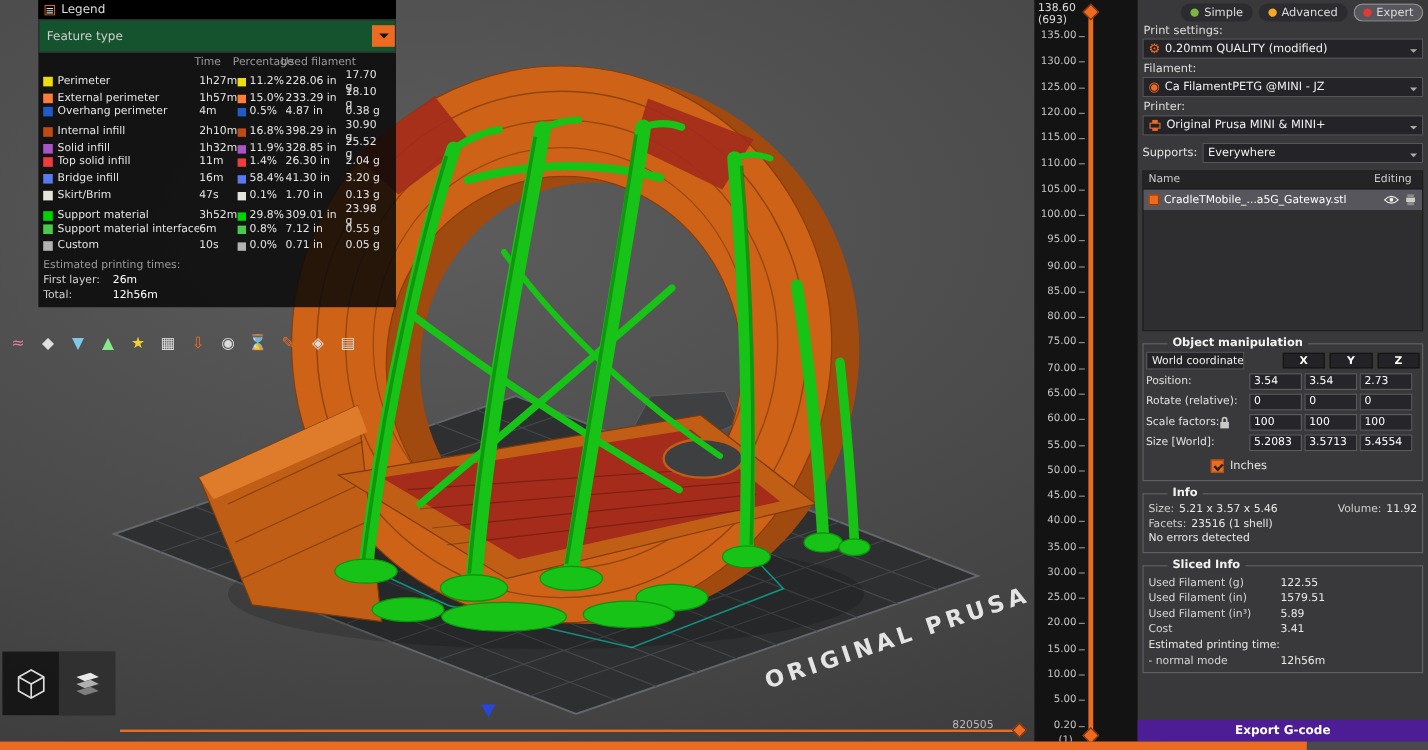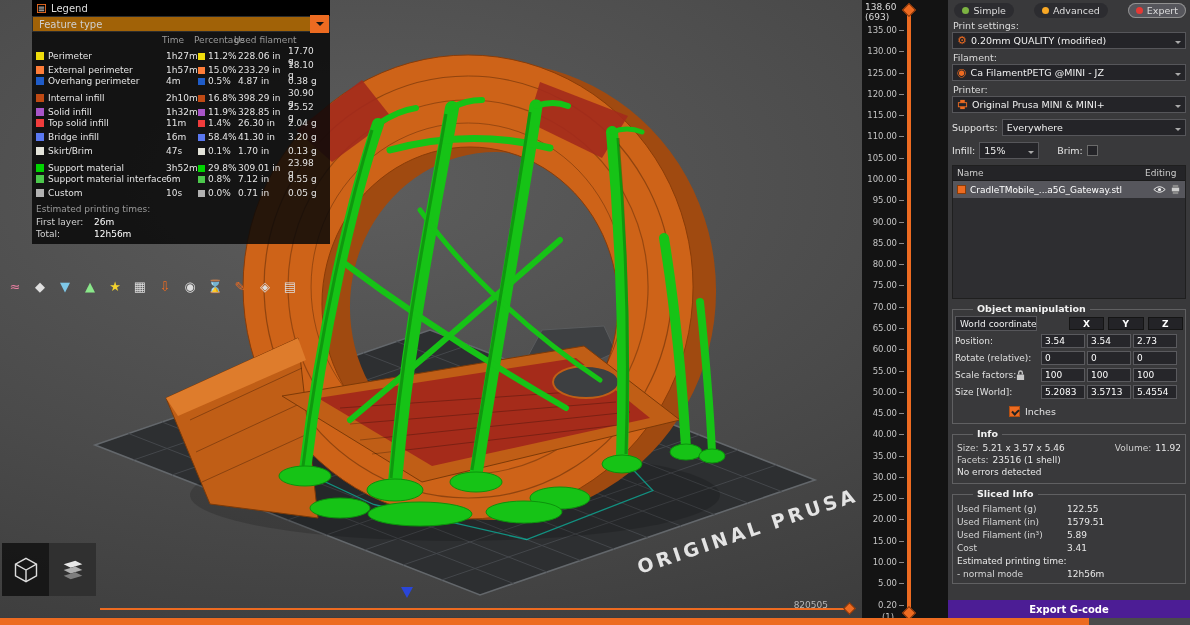--- a/index.html
+++ b/index.html
@@ -9,21 +9,21 @@
   
   .viewport { position: absolute; left: 0; top: 0; width: 862px; height: 617px;
     background: radial-gradient(ellipse 120% 90% at 42% 30%, #5d5d5d 0%, #4a4a4a 55%, #393939 100%); }
   .scene { position: absolute; left: 0; top: 0; width: 862px; height: 617px; }
   .bedgrid line, .bedgrid path, .bedgrid rect { vector-effect: non-scaling-stroke; }
 
   
   .legend { position: absolute; left: 0; top: 0; width: 298px; background: rgba(8,8,8,0.85); z-index: 5; padding-bottom: 5px; margin-left: 32px; }
   .legend-header { height: 16px; background: #000; display: flex; align-items: center; gap: 5px; padding: 0 5px; }
   .legend-title { font-size: 10px; color: #ddd; }
-  .feature-row { height: 16px; background: #a16207; border: 1px solid #2d2d2d; display: flex; align-items: center; justify-content: space-between; padding-left: 6px; }
+  .feature-row { height: 28px; background: #14532d; border: 1px solid #2d2d2d; display: flex; align-items: center; justify-content: space-between; padding-left: 6px; }
   .feature-label { font-size: 10px; color: #cfcfcf; }
   .dd-btn { width: 19px; height: 18px; background: #ED6B21; display: flex; align-items: flex-start; justify-content: center; cursor: pointer; }
   .dd-btn::after { content: ""; border: 4px solid transparent; border-top-color: #141414; margin-top: 7px; }
   .lg-head { display: grid; grid-template-columns: 126px 32px 40px 92px; padding: 3px 4px 1px; font-size: 9px; color: #9a9a9a; }
   .lg-row { display: grid; grid-template-columns: 12px 118px 32px 40px 50px 34px; align-items: center; padding: 0 4px; height: 14px; font-size: 9px; color: #e4e4e4; }
   .sw { width: 8px; height: 8px; }
   .lg-label { white-space: nowrap; overflow: hidden; }
   .pct-cell { display: flex; align-items: center; gap: 3px; }
   .sw2 { width: 7px; height: 7px; flex: 0 0 auto; }
   .est-title { font-size: 9px; color: #9a9a9a; padding: 4px 4px 1px; }
@@ -51,21 +51,21 @@
   .ticks { position: absolute; left: 0; top: 26px; height: 584px; width: 42px; display: flex; flex-direction: column; justify-content: space-between; }
   .tick { display: flex; align-items: center; justify-content: flex-end; gap: 2px; font-size: 8.5px; color: #c4c4c4; line-height: 9px; }
   .tick .dash { width: 5px; height: 1px; background: #8a8a8a; }
   .bottom-sub { position: absolute; left: 20px; top: 612px; font-size: 8.5px; color: #c4c4c4; }
   .vtrack { position: absolute; left: 45px; top: 6px; bottom: 6px; width: 4px; background: #ED6B21; }
   .vhandle { position: absolute; left: 42px; width: 10px; height: 10px; background: #ED6B21; border: 1px solid #7a3008; transform: rotate(45deg); cursor: pointer; }
   .vhandle.top { top: 5px; } .vhandle.bottom { bottom: 7px; }
 
   
   .rpanel { position: absolute; left: 948px; top: 0; width: 242px; height: 618px; background: #39393b; z-index: 6; color: #e4e4e4; padding: 0 4px; }
-  .modes { position: absolute; top: 3px; right: 4px; display: flex; gap: 20px; }
+  .modes { position: absolute; top: 3px; right: 4px; display: flex; gap: 5px; }
   .mode { height: 15px; display: flex; align-items: center; gap: 4px; padding: 0 8px; border-radius: 8px; background: #2c2c30; font-size: 9.5px; color: #ddd; cursor: pointer; }
   .mode.active { background: #56565c; box-shadow: 0 0 0 1px #909090 inset; }
   .mode .dot { width: 7px; height: 7px; border-radius: 50%; background: #888; }
   .rp-lb { display: block; margin: 3px 1px 1px; font-size: 9.5px; color: #dcdcdc; }
   .rp-lb.first { margin-top: 20px; }
   .combo { height: 17px; background: #242428; border: 1px solid #56565a; display: flex; align-items: center; gap: 4px; padding: 0 4px; font-size: 9.5px; color: #f0f0f0; cursor: pointer; white-space: nowrap; overflow: hidden; }
   .combo .cicon { color: #ED6B21; font-size: 11px; flex: 0 0 auto; }
   .combo .arrow { margin-left: auto; flex: 0 0 auto; border: 3.5px solid transparent; border-top-color: #aaa; margin-top: 6px; }
   .inline-row { display: flex; align-items: center; gap: 4px; margin-top: 6px; font-size: 9.5px; }
   .inline-row .grow { flex: 1; }
@@ -611,29 +611,20 @@
     </div>
 
     <div class="inline-row">
       <span>Supports:</span>
       <div class="combo grow">
         <span>Everywhere</span>
         <span class="arrow"></span>
       </div>
     </div>
 
-    <div class="inline-row">
-      <span>Infill:</span>
-      <div class="combo" style="width:60px;">
-        <span>15%</span>
-        <span class="arrow"></span>
-      </div>
-      <span style="margin-left:14px;">Brim:</span>
-      <span class="cb unchecked"></span>
-    </div>
 
     <div class="obj-table">
       <div class="obj-head">
         <span class="name">Name</span>
         <span class="editing">Editing</span>
       </div>
       <div class="obj-row">
         <span class="cube-ic"></span>
         <span class="oname">CradleTMobile_...a5G_Gateway.stl</span>
         <svg width="13" height="9" viewBox="0 0 16 10">

